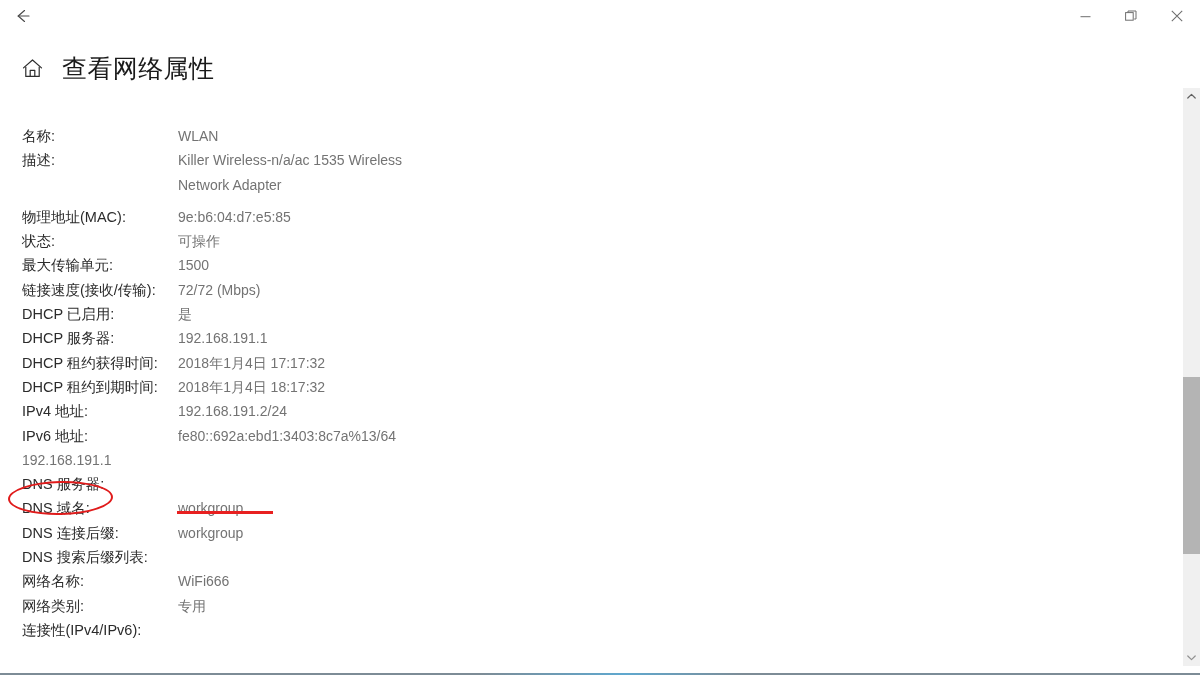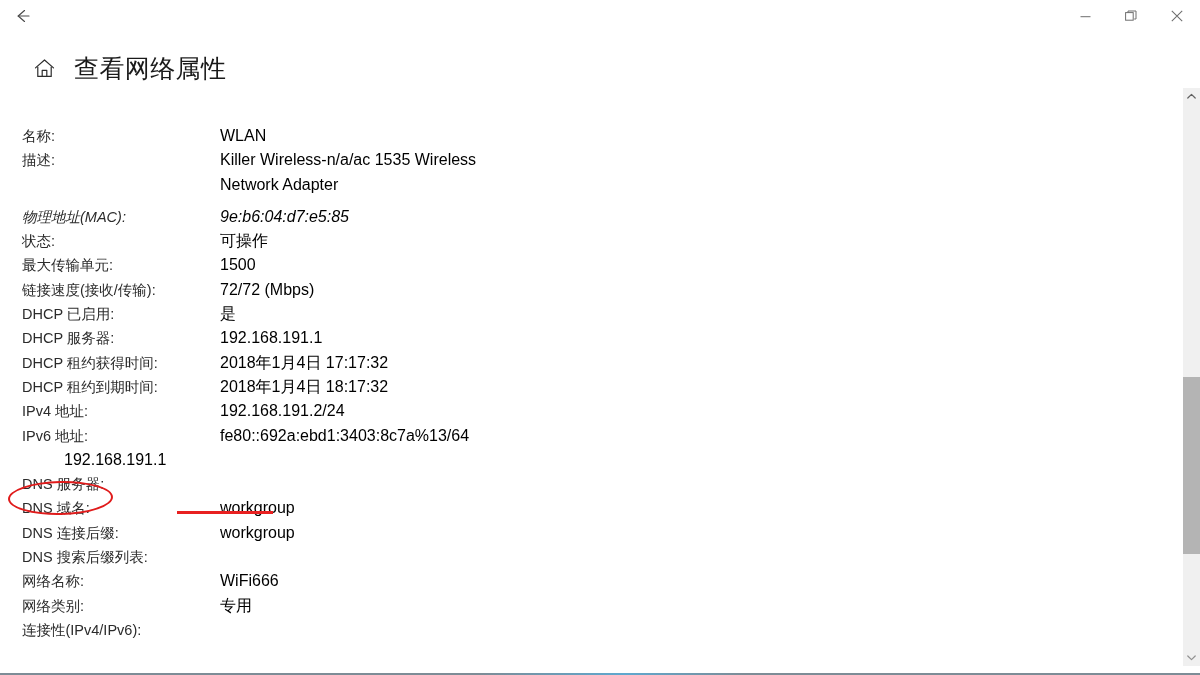--- a/index.html
+++ b/index.html
@@ -35,21 +35,21 @@
     display: flex; align-items: center; justify-content: center;
     cursor: pointer;
   }
   .win-btn svg { display: block; }
 
   
   .header {
     position: absolute; top: 44px; left: 0;
     height: 48px;
     display: flex; align-items: center;
-    padding-left: 31px;
+    padding-left: 19px;
   }
   .home-icon {
     width: 26px; height: 26px;
     display: flex; align-items: center; justify-content: center;
     margin-right: 17px;
   }
   .page-title {
     font-size: 25px;
     color: #1a1a1a;
     font-weight: 400;
@@ -80,27 +80,26 @@
   }
   .prop-label {
     width: 156px;
     flex: 0 0 156px;
     font-size: 14.5px;
     line-height: 24.3px;
     color: #2b2b2b;
     white-space: nowrap;
   }
   .prop-value {
-    font-size: 16px;
+    font-size: 14px;
     line-height: 24.3px;
-    color: #000000;
+    color: #737373;
     white-space: pre-line;
-    margin-left: 42px;
-  }
-  .prop-row.gap-before { margin-top: 8px; font-style: italic; }
+  }
+  .prop-row.gap-before { margin-top: 8px; }
 
   
   .annot-ellipse {
     position: absolute;
     left: 8px; top: 381px;
     width: 105px; height: 34px;
     border: 2.4px solid #e01b1b;
     border-radius: 50%;
     pointer-events: none;
     transform: rotate(-1.2deg);

